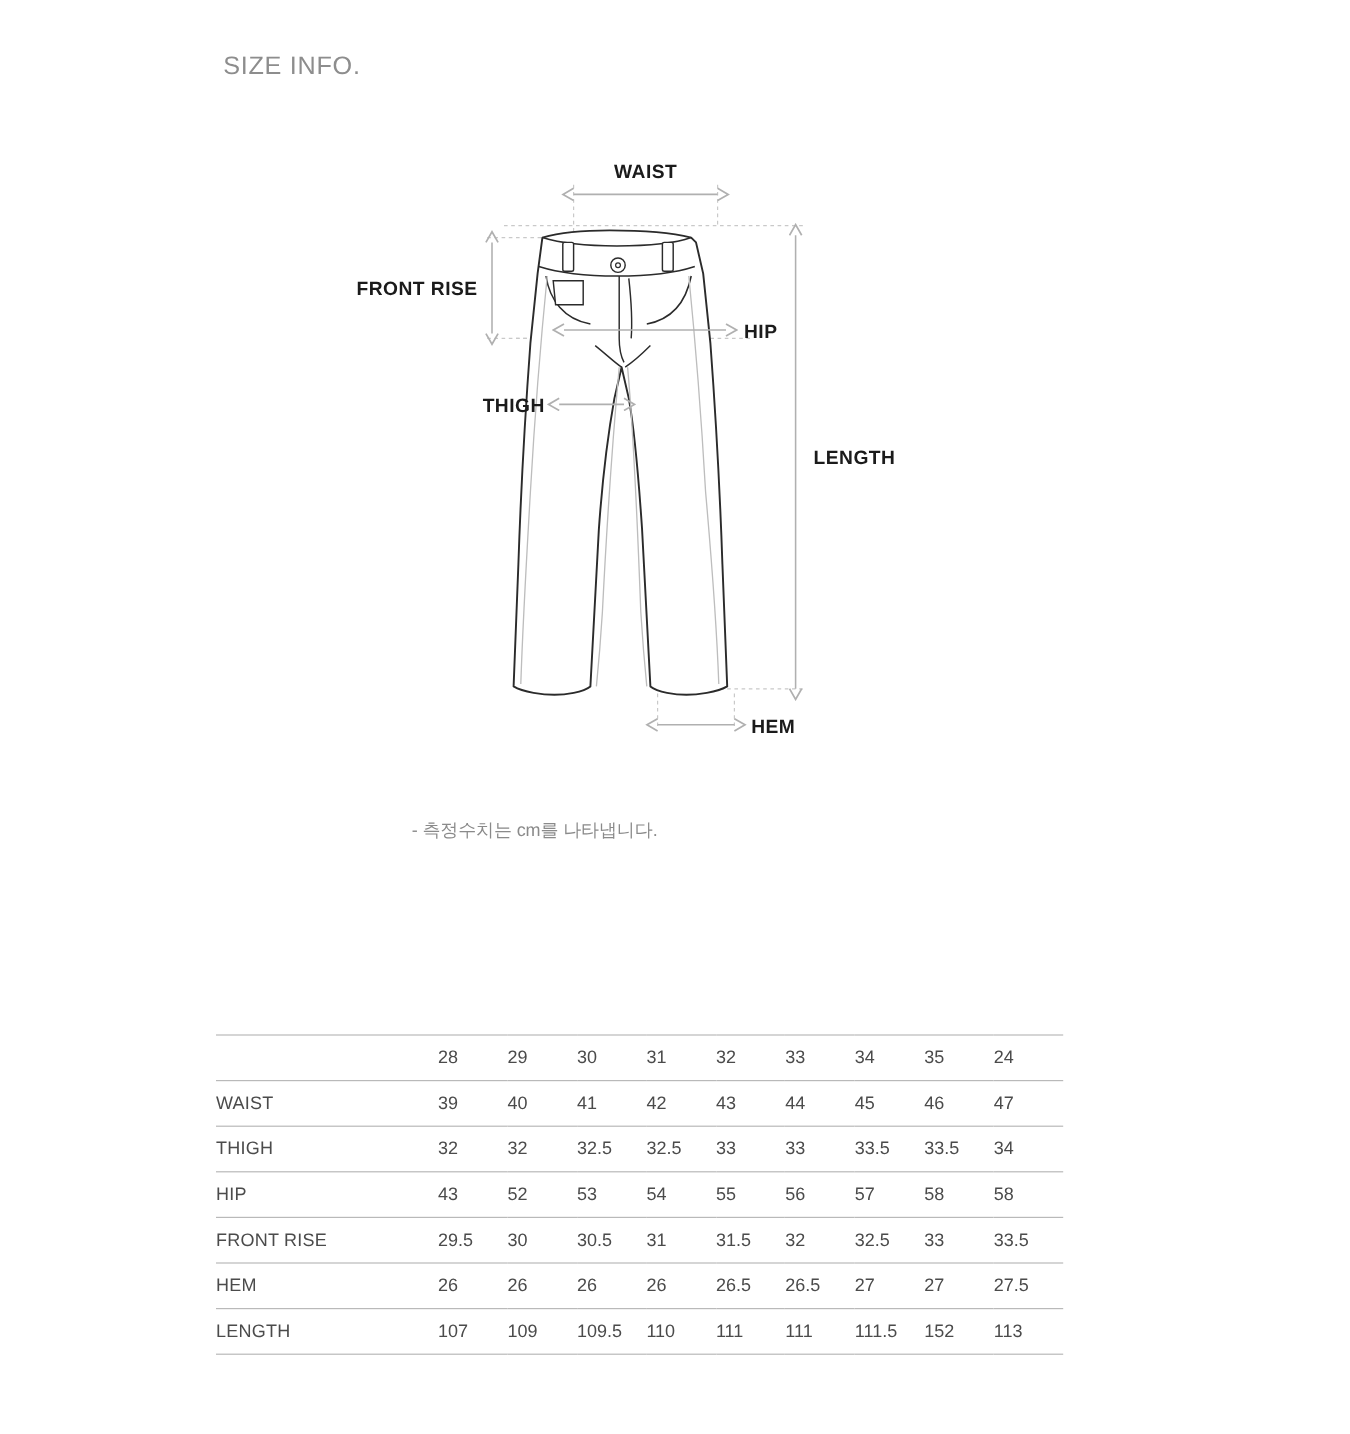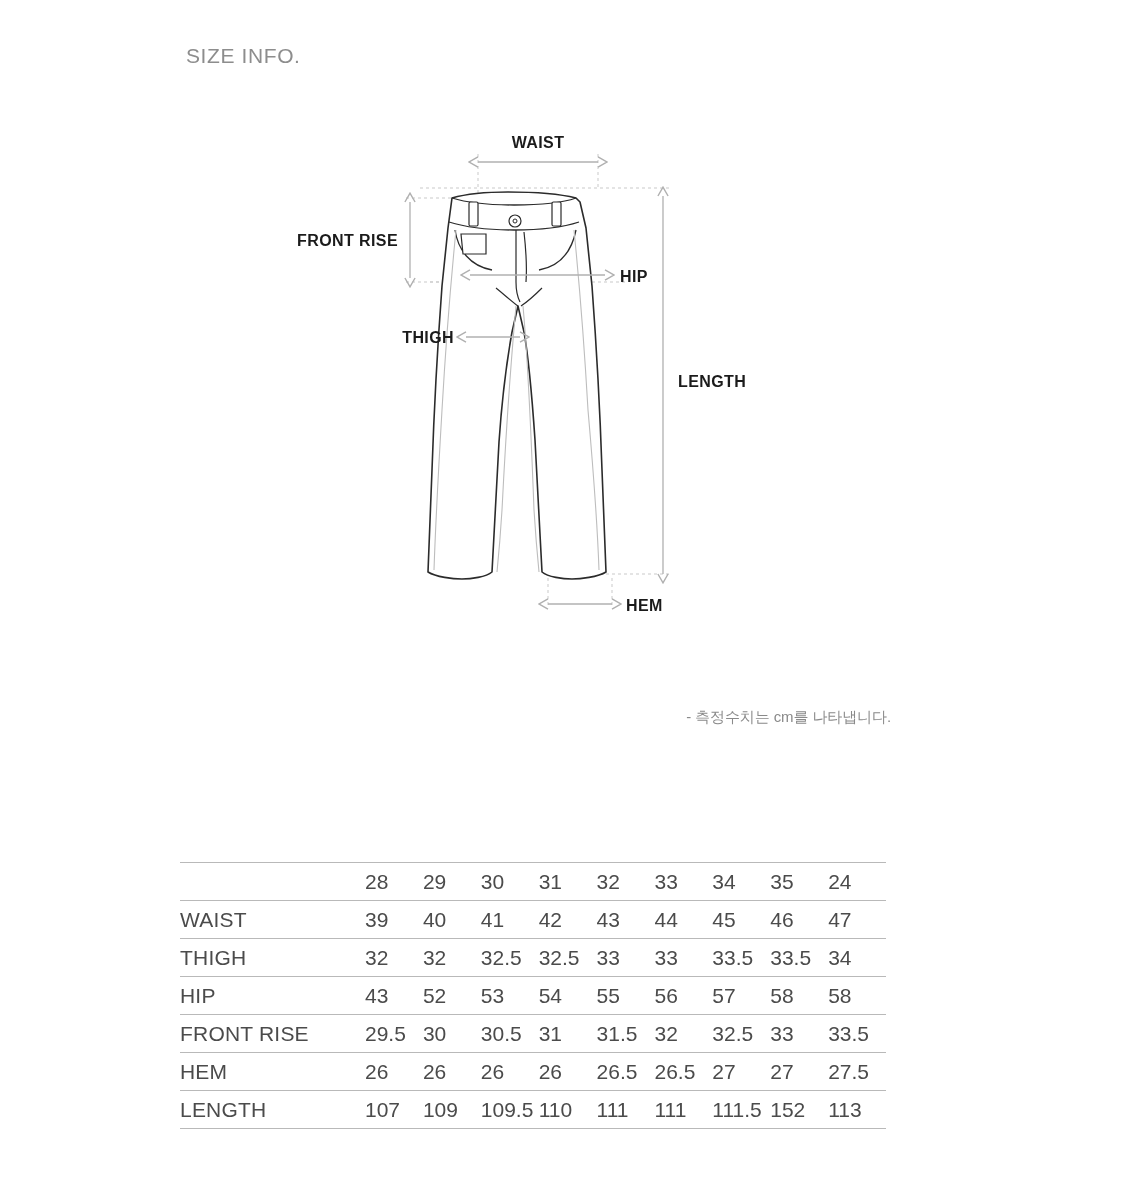--- a/index.html
+++ b/index.html
@@ -45,43 +45,42 @@
     font-size: 16px;
     letter-spacing: 0.4px;
   }
 
   
   #notes {
     position: absolute;
     left: 0;
     top: 678px;
     width: 891px;
-    text-align: right;
-    margin-top: 24px;
+    text-align: center;
   }
   #notes .note-line {
     font-size: 15px;
     color: #8a8a8a;
     line-height: 30px;
     letter-spacing: -0.1px;
     white-space: nowrap;
   }
 
   
   #size-table-wrap {
     position: absolute;
     left: 180px;
     top: 862px;
     width: 706px;
   }
   table#size-table {
     width: 100%;
     border-collapse: collapse;
     table-layout: fixed;
-    font-size: 21px;
+    font-size: 15px;
     color: #4b4b4b;
   }
   table#size-table col.label-col { width: 185px; }
   table#size-table col.data-col  { width: 57.9px; }
 
   table#size-table tr { height: 38px; }
   table#size-table td, table#size-table th {
     border-top: 1px solid #b9b9b9;
     font-weight: 400;
     padding: 0;

